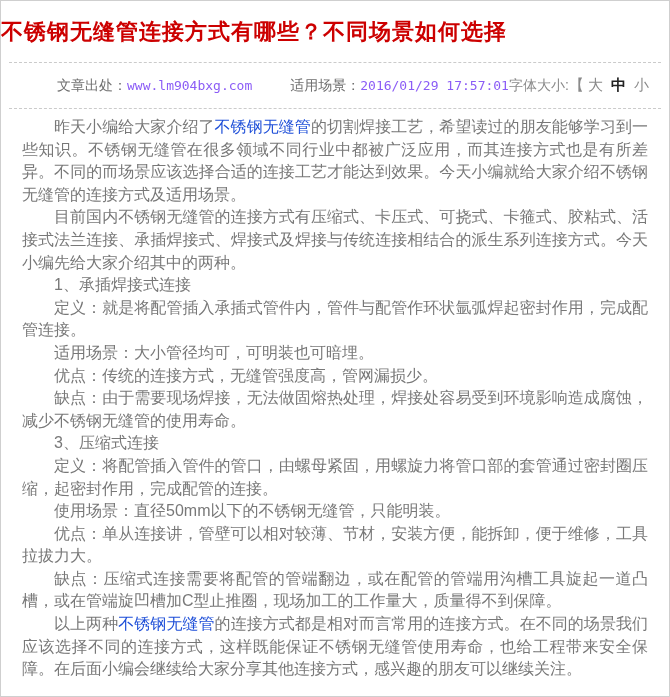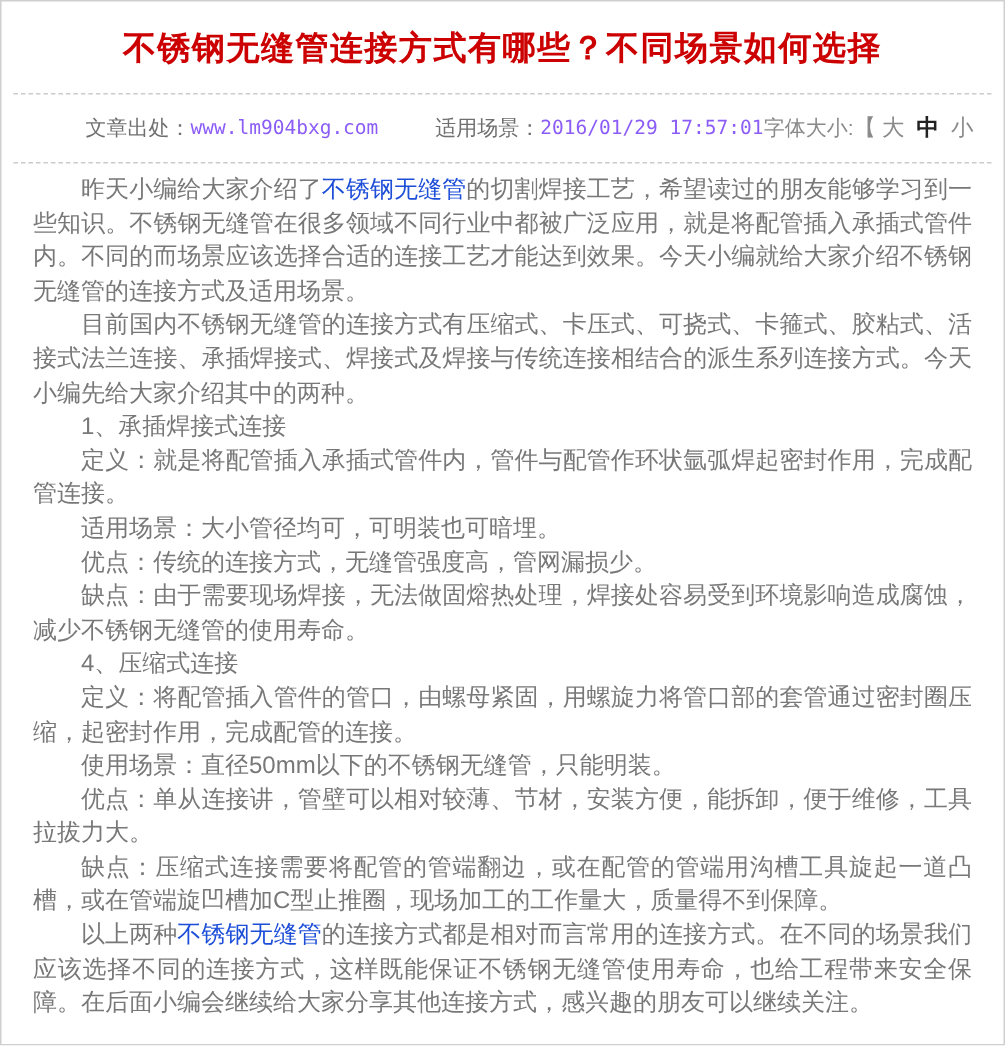--- a/index.html
+++ b/index.html
@@ -12,21 +12,21 @@
     width: 670px;
     height: 697px;
     background: #fff;
     border: 1px solid #cfcfcf;
     overflow: hidden;
   }
   .page-title {
     margin-top: 14px;
     height: 34px;
     line-height: 34px;
-    text-align: center;
+    text-align: left;
     font-size: 22px;
     font-weight: bold;
     color: #cc0000;
     letter-spacing: 1px;
     white-space: nowrap;
   }
   .dashed {
     border-bottom: 1px dashed #cbcbcb;
     margin: 0 8px;
   }
@@ -101,28 +101,28 @@
       <a class="size-link">大</a>
       <a class="size-link active">中</a>
       <a class="size-link">小</a>
 
     </span>
   </div>
 
   <div class="dashed"></div>
 
   <div class="article">
-      <p><span>昨天小编给大家介绍了</span><a class="inline-link">不锈钢无缝管</a><span>的切割焊接工艺，希望读过的朋友能够学习到一些知识。不锈钢无缝管在很多领域不同行业中都被广泛应用，就是将配管插入承插式管件内。不同的而场景应该选择合适的连接工艺才能达到效果。今天小编就给大家介绍不锈钢无缝管的连接方式及适用场景。</span></p>
+      <p><span>昨天小编给大家介绍了</span><a class="inline-link">不锈钢无缝管</a><span>的切割焊接工艺，希望读过的朋友能够学习到一些知识。不锈钢无缝管在很多领域不同行业中都被广泛应用，而其连接方式也是有所差异。不同的而场景应该选择合适的连接工艺才能达到效果。今天小编就给大家介绍不锈钢无缝管的连接方式及适用场景。</span></p>
       <p><span>目前国内不锈钢无缝管的连接方式有压缩式、卡压式、可挠式、卡箍式、胶粘式、活接式法兰连接、承插焊接式、焊接式及焊接与传统连接相结合的派生系列连接方式。今天小编先给大家介绍其中的两种。</span></p>
       <p><span>1、承插焊接式连接</span></p>
       <p><span>定义：就是将配管插入承插式管件内，管件与配管作环状氩弧焊起密封作用，完成配管连接。</span></p>
       <p><span>适用场景：大小管径均可，可明装也可暗埋。</span></p>
       <p><span>优点：传统的连接方式，无缝管强度高，管网漏损少。</span></p>
       <p><span>缺点：由于需要现场焊接，无法做固熔热处理，焊接处容易受到环境影响造成腐蚀，减少不锈钢无缝管的使用寿命。</span></p>
-      <p><span>4、压缩式连接</span></p>
+      <p><span>3、压缩式连接</span></p>
       <p><span>定义：将配管插入管件的管口，由螺母紧固，用螺旋力将管口部的套管通过密封圈压缩，起密封作用，完成配管的连接。</span></p>
       <p><span>使用场景：直径50mm以下的不锈钢无缝管，只能明装。</span></p>
       <p><span>优点：单从连接讲，管壁可以相对较薄、节材，安装方便，能拆卸，便于维修，工具拉拔力大。</span></p>
       <p><span>缺点：压缩式连接需要将配管的管端翻边，或在配管的管端用沟槽工具旋起一道凸槽，或在管端旋凹槽加C型止推圈，现场加工的工作量大，质量得不到保障。</span></p>
       <p><span>以上两种</span><a class="inline-link">不锈钢无缝管</a><span>的连接方式都是相对而言常用的连接方式。在不同的场景我们应该选择不同的连接方式，这样既能保证不锈钢无缝管使用寿命，也给工程带来安全保障。在后面小编会继续给大家分享其他连接方式，感兴趣的朋友可以继续关注。</span></p>
     </div>
 
 </div>
 
 </body></html>

